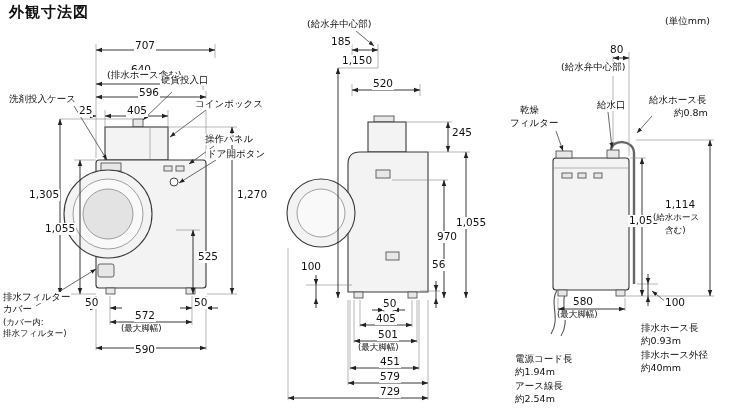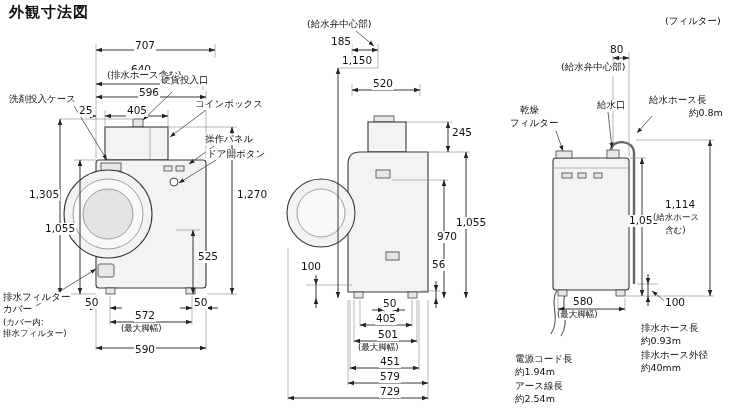--- a/index.html
+++ b/index.html
@@ -181,21 +181,21 @@
       <line class="d" x1="648" y1="306" x2="648" y2="296" marker-end="url(#ar)"></line>
 
       <line class="ld" x1="556" y1="131" x2="563" y2="151" marker-end="url(#ar)"></line>
       <line class="ld" x1="608" y1="112" x2="612" y2="148" marker-end="url(#ar)"></line>
       <line class="ld" x1="652" y1="116" x2="637" y2="133" marker-end="url(#ar)"></line>
       <line class="ld" x1="666" y1="302" x2="652" y2="291" marker-end="url(#ar)"></line>
     </g>
   </svg>
 
   <span class="lbl title" style="left:8px;top:4px">外観寸法図</span>
-  <span class="lbl jp nobg" style="left:664px;top:16px">(フィルター)</span>
+  <span class="lbl jp nobg" style="left:664px;top:16px">(単位mm)</span>
 
   <span class="lbl" style="left:134px;top:40px">707</span>
   <span class="lbl" style="left:130px;top:64px">640</span>
   <span class="lbl jp" style="left:106px;top:70px">(排水ホース含む)</span>
   <span class="lbl" style="left:138px;top:87px">596</span>
   <span class="lbl jp" style="left:160px;top:75px">硬貨投入口</span>
   <span class="lbl" style="left:78px;top:105px">25</span>
   <span class="lbl" style="left:126px;top:105px">405</span>
   <span class="lbl jp" style="left:8px;top:94px">洗剤投入ケース</span>
   <span class="lbl jp" style="left:194px;top:99px">コインボックス</span>
@@ -231,21 +231,21 @@
   <span class="lbl" style="left:379px;top:356px">451</span>
   <span class="lbl" style="left:379px;top:371px">579</span>
   <span class="lbl" style="left:379px;top:386px">729</span>
 
   <span class="lbl" style="left:609px;top:44px">80</span>
   <span class="lbl jp" style="left:560px;top:62px">(給水弁中心部)</span>
   <span class="lbl jp" style="left:519px;top:105px">乾燥</span>
   <span class="lbl jp" style="left:509px;top:118px">フィルター</span>
   <span class="lbl jp" style="left:596px;top:100px">給水口</span>
   <span class="lbl jp" style="left:648px;top:95px">給水ホース長</span>
-  <span class="lbl jp" style="left:688px;top:108px">約0.8m</span>
+  <span class="lbl jp" style="left:673px;top:108px">約0.8m</span>
   <span class="lbl" style="left:628px;top:215px">1,055</span>
   <span class="lbl" style="left:664px;top:199px">1,114</span>
   <span class="lbl jps" style="left:652px;top:213px">(給水ホース</span>
   <span class="lbl jps" style="left:664px;top:226px">含む)</span>
   <span class="lbl" style="left:572px;top:296px">580</span>
   <span class="lbl jps" style="left:556px;top:310px">(最大脚幅)</span>
   <span class="lbl" style="left:664px;top:297px">100</span>
   <span class="lbl jp" style="left:640px;top:323px">排水ホース長</span>
   <span class="lbl jp" style="left:640px;top:336px">約0.93m</span>
   <span class="lbl jp" style="left:640px;top:350px">排水ホース外径</span>

